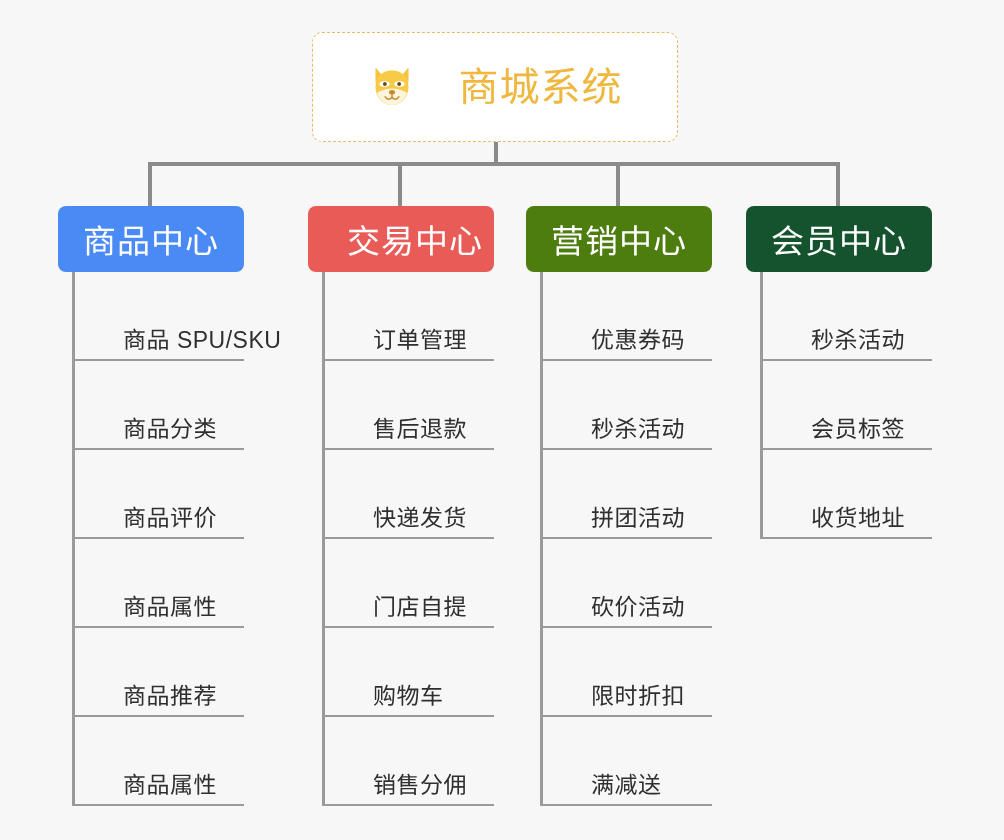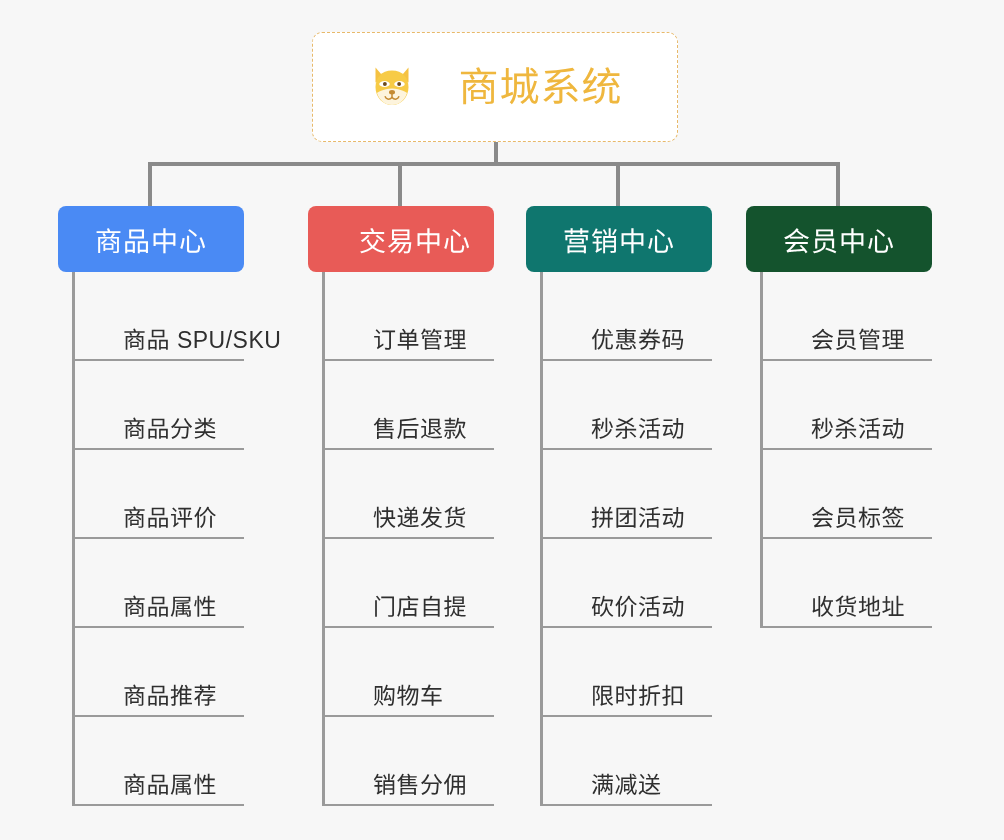--- a/index.html
+++ b/index.html
@@ -89,21 +89,21 @@
   .col-3 { left: 526px; width: 186px; }
   .col-4 { left: 746px; width: 186px; }
 
   .branch-box {
     height: 66px;
     border-radius: 8px;
     display: flex;
     align-items: center;
     justify-content: center;
     color: #ffffff;
-    font-size: 27px;
+    font-size: 33px;
     letter-spacing: 1px;
     box-sizing: border-box;
   }
 
   
   .leaf-list {
     position: relative;
     margin-left: 14px;
     border-left: 3px solid #9a9a9a;
     padding-top: 0;
@@ -203,21 +203,21 @@
       <div class="leaf">
           <span class="leaf-label">购物车</span>
         </div>
       <div class="leaf">
           <span class="leaf-label">销售分佣</span>
         </div>
     </div>
   </div>
 
   <div class="column col-3">
-    <div class="branch-box" style="background: #0f766e;">
+    <div class="branch-box" style="background: #4d7c0f;">
       <span>营销中心</span>
     </div>
     <div class="leaf-list">
       <div class="leaf">
           <span class="leaf-label">优惠券码</span>
         </div>
       <div class="leaf">
           <span class="leaf-label">秒杀活动</span>
         </div>
       <div class="leaf">
@@ -234,23 +234,20 @@
         </div>
     </div>
   </div>
 
   <div class="column col-4">
     <div class="branch-box" style="background: #14532d;">
       <span>会员中心</span>
     </div>
     <div class="leaf-list">
       <div class="leaf">
-          <span class="leaf-label">会员管理</span>
-        </div>
-      <div class="leaf">
           <span class="leaf-label">秒杀活动</span>
         </div>
       <div class="leaf">
           <span class="leaf-label">会员标签</span>
         </div>
       <div class="leaf">
           <span class="leaf-label">收货地址</span>
         </div>
     </div>
   </div>

